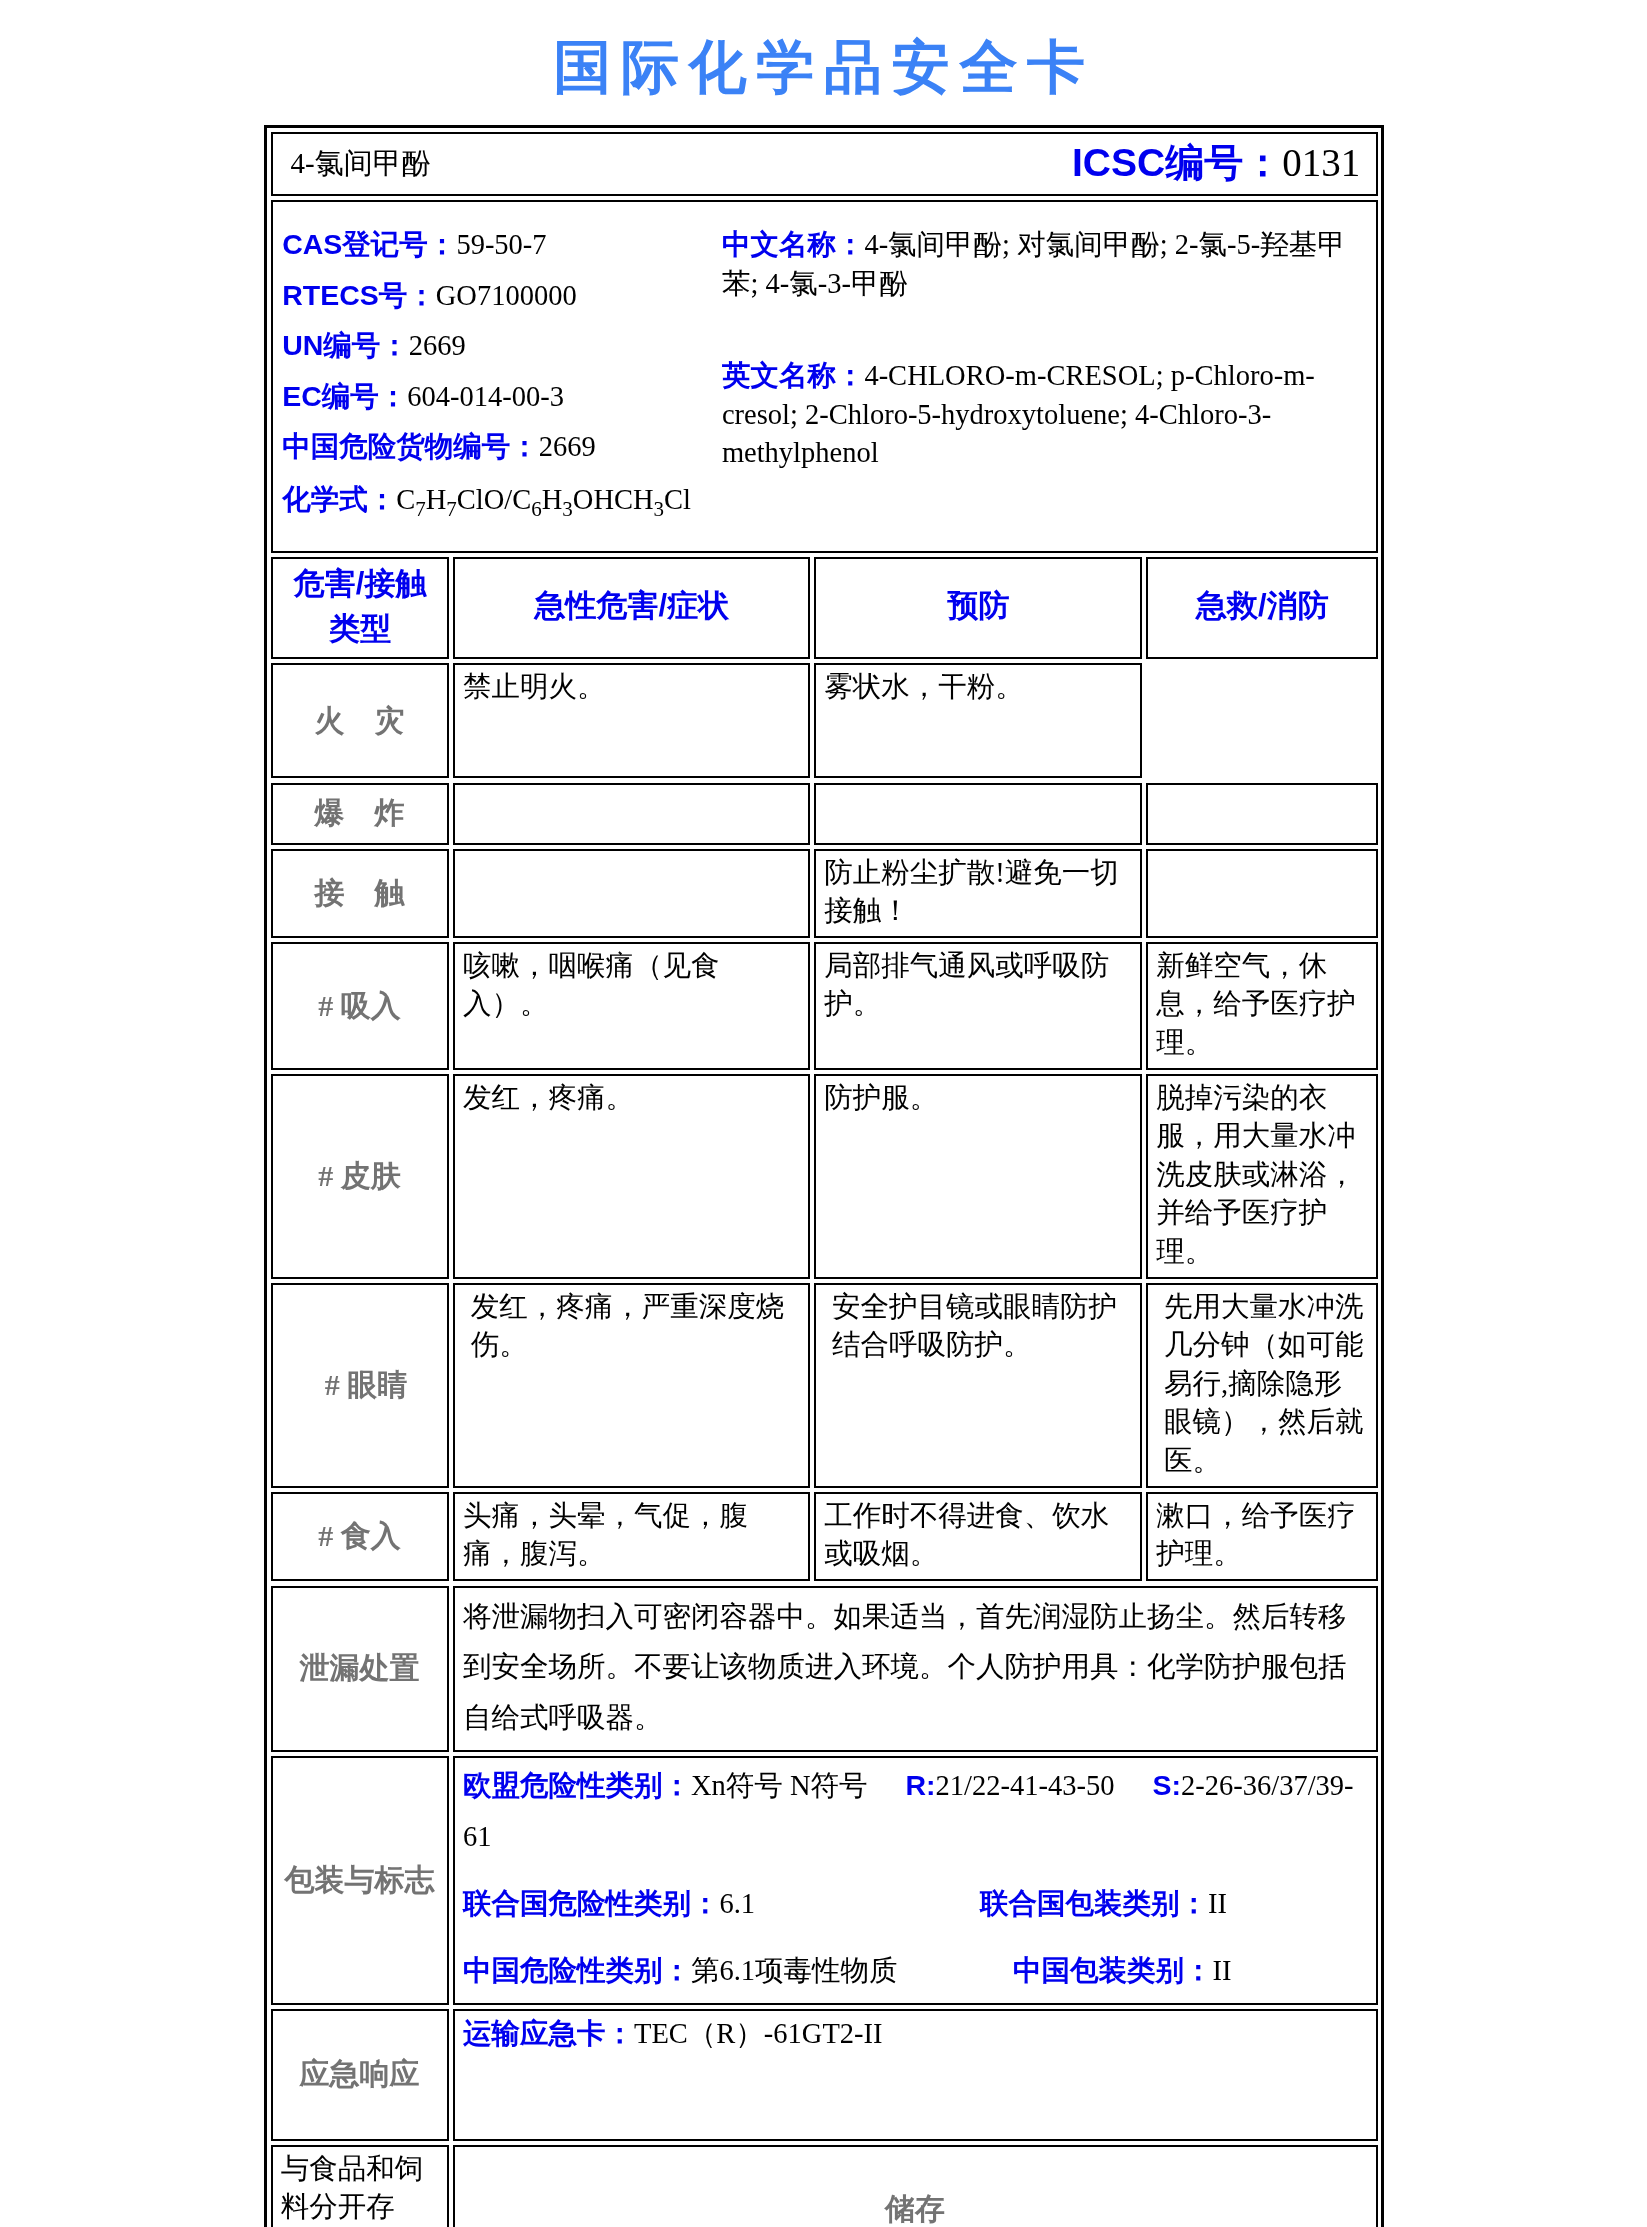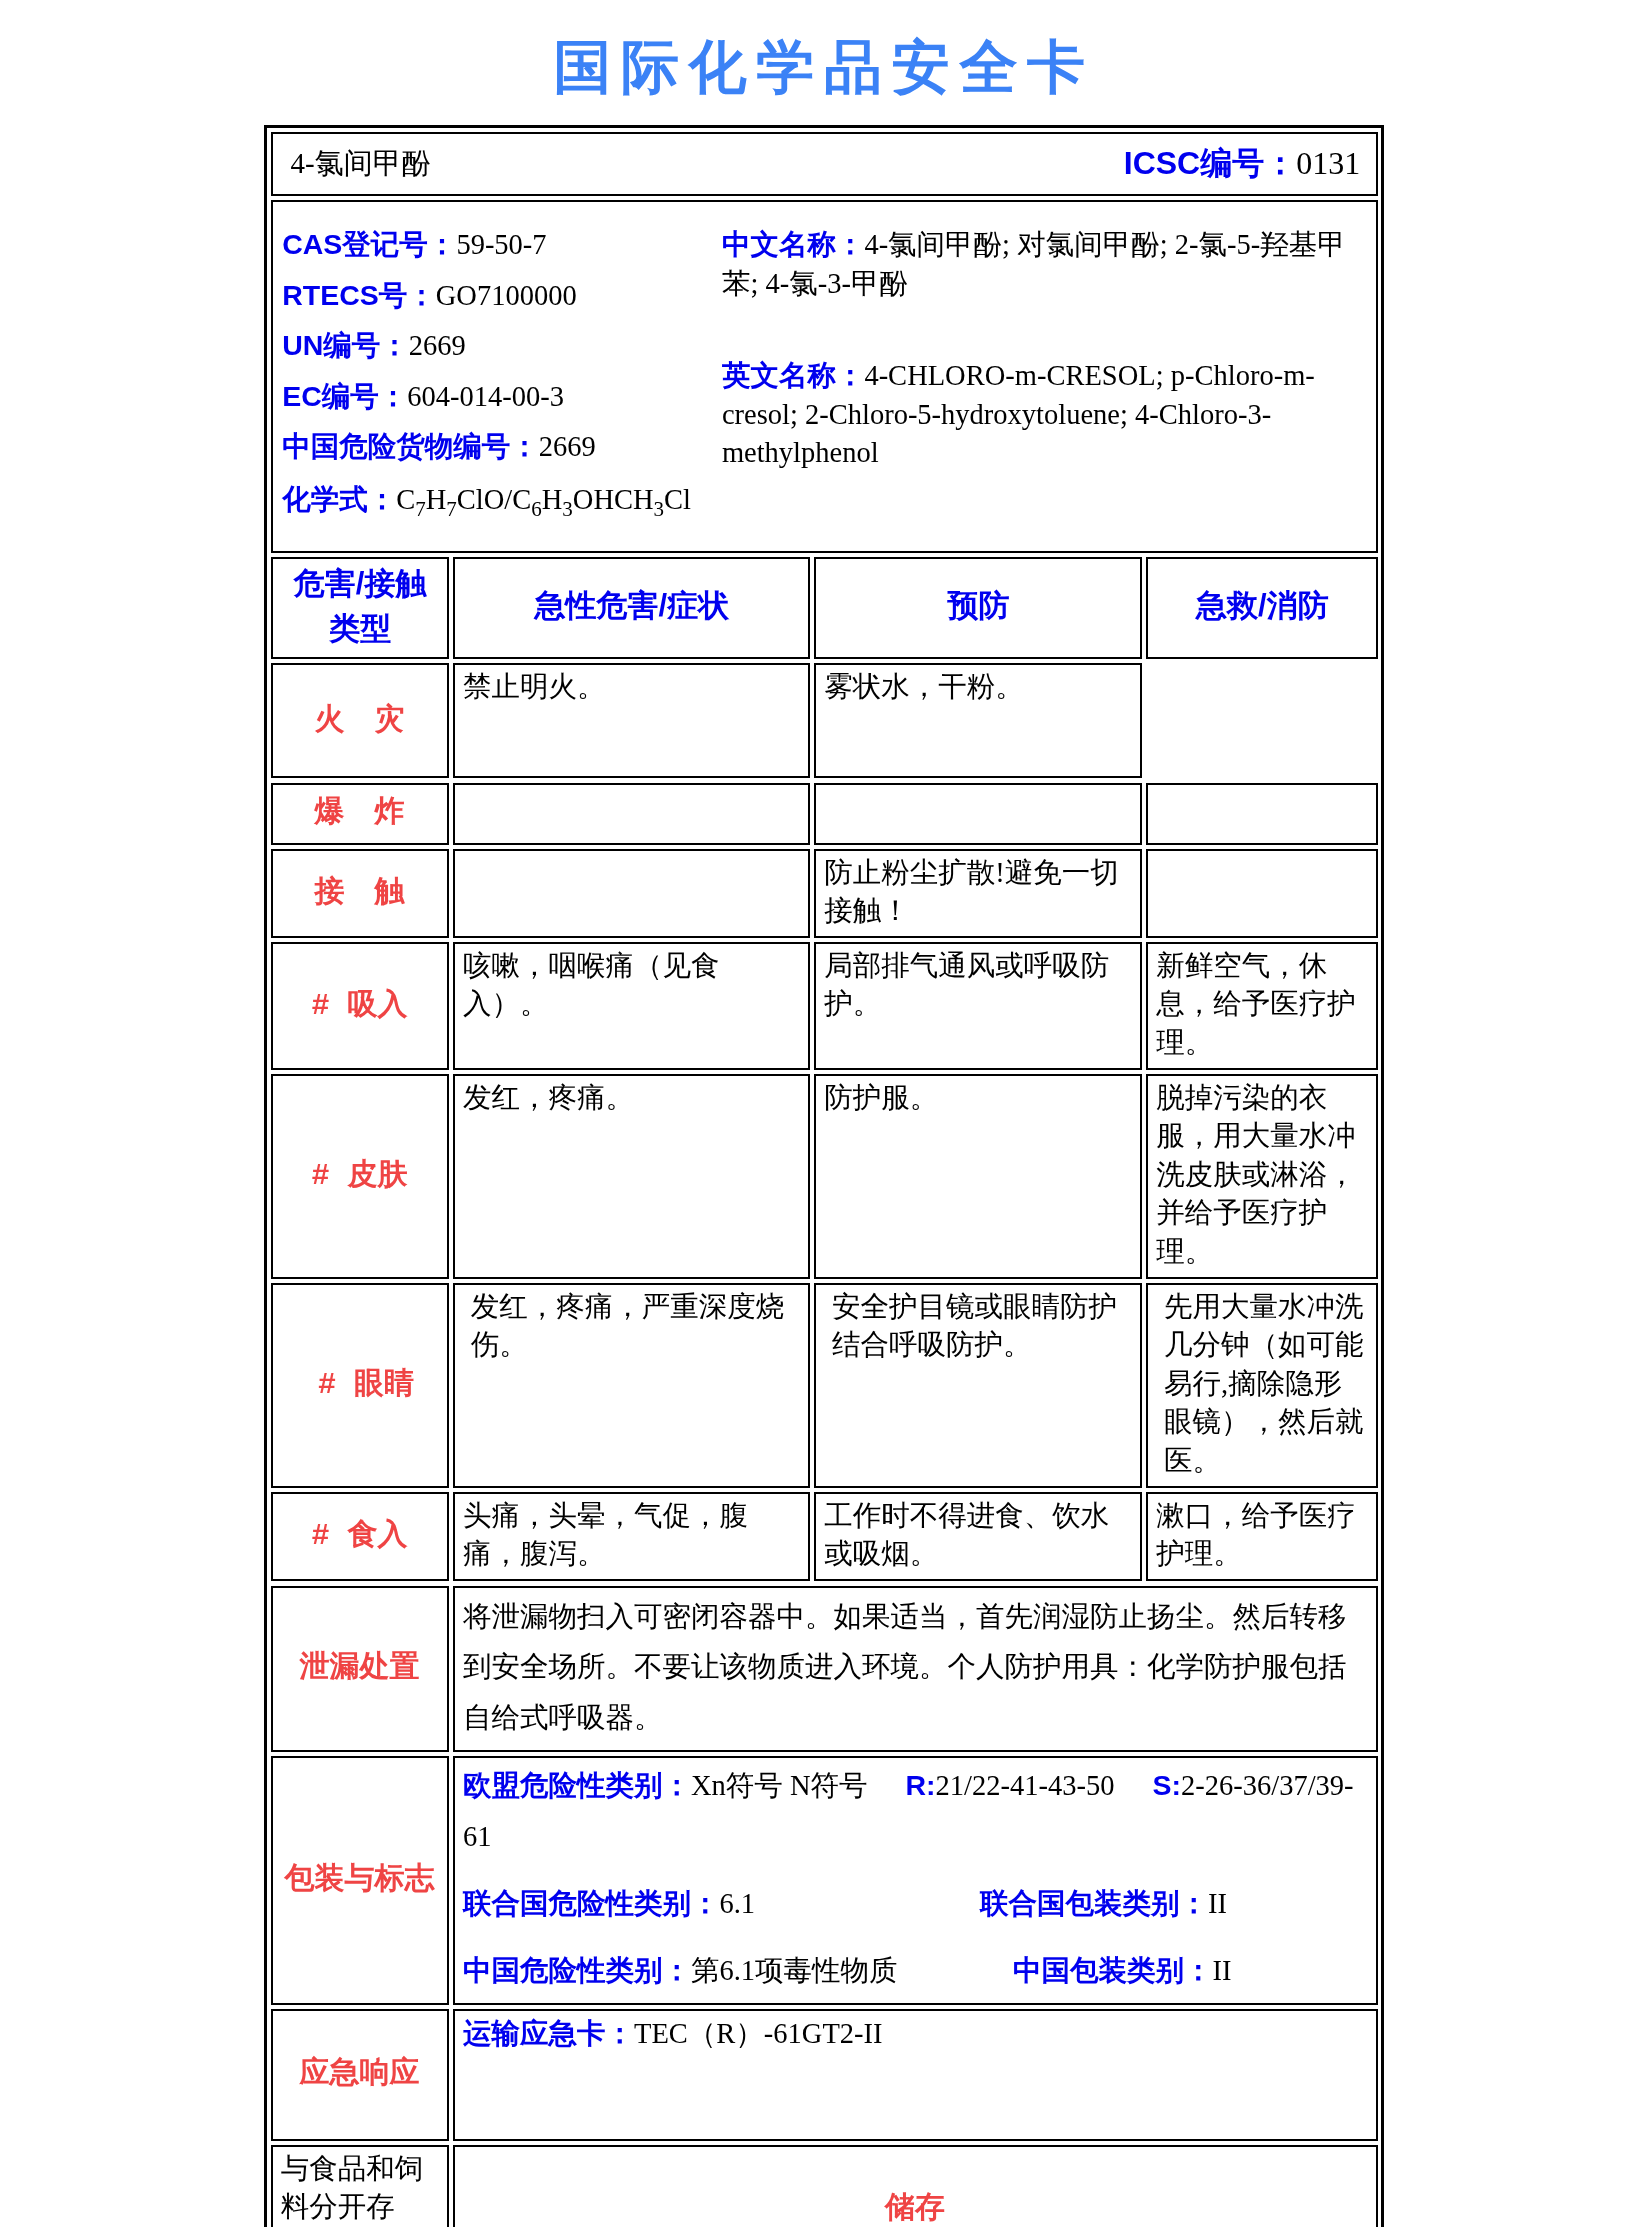--- a/index.html
+++ b/index.html
@@ -60,24 +60,24 @@
   .r-spill .cell { min-height: 153px; }
   .r-pack  .cell { min-height: 206px; }
   .r-emer  .cell { min-height: 132px; }
   .r-stor  .cell { min-height: 119px; }
   
   .type-cell {
     display: flex !important;
     align-items: center;
     justify-content: center;
     text-align: center;
-    font-family: Liberation Mono, monospace;
+    font-family: Liberation Serif, serif;
     font-weight: bold;
     font-size: 30px;
-    color: #ef4444;
+    color: #737373;
     padding: 2.8px;
   }
   .head-cell {
     display: flex !important;
     align-items: center;
     justify-content: center;
     text-align: center;
     font-family: "Liberation Sans", "DejaVu Sans", sans-serif;
     font-weight: bold;
     font-size: 31px;
@@ -87,21 +87,21 @@
   
   .info-grid { display: grid; grid-template-columns: 430px 1fr; column-gap: 9.7px; }
   .id-line { margin-bottom: 11px; font-size: 28.5px; }
   .id-line .lbl { font-size: 28.5px; }
   .names-block p { margin-bottom: 7px; }
   .en-name { margin-top: 53px; }
   .mol-row { display: grid; grid-template-columns: 430px 1fr; column-gap: 9.7px; }
   sub { font-size: 21px; }
   
   .substance-name { font-size: 29px; }
-  .icsc { font-size: 32px; }
+  .icsc { font-size: 39px; }
   
   .spill-text { line-height: 1.78; padding-top: 4.2px; }
   .pack-line { line-height: 1.78; margin-bottom: 15.3px; }
   .pack-line:last-child { margin-bottom: 0; }
   .grp-un { display: inline-block; width: 517px; }
   .grp-cn { display: inline-block; width: 550px; }
   .grp-eu { display: inline-block; }
   .gap-m { display: inline-block; width: 38px; }
 </style>
 </head>

